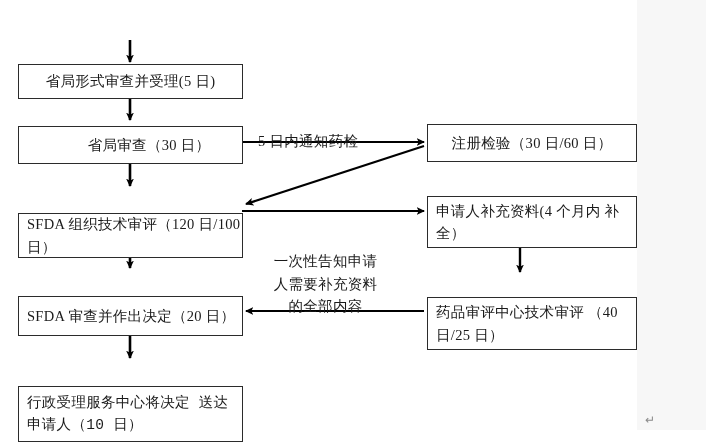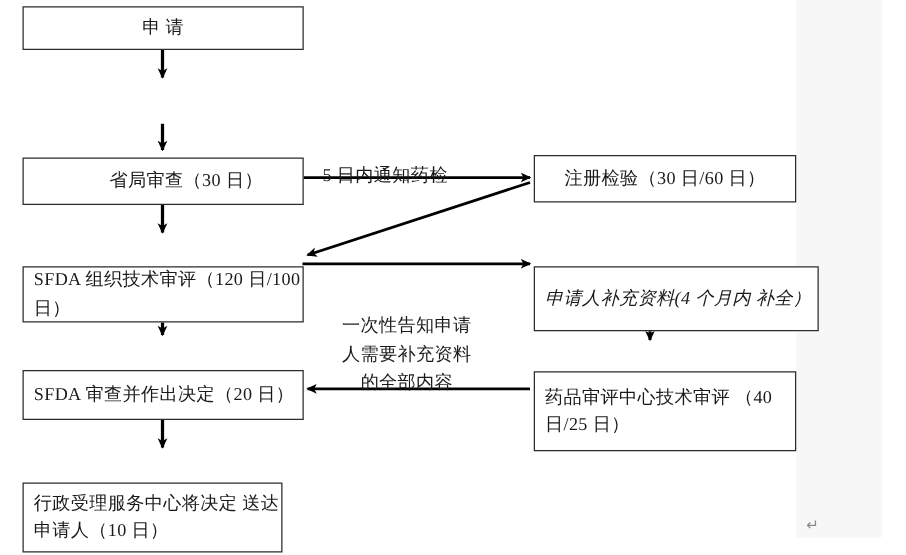--- a/index.html
+++ b/index.html
@@ -127,54 +127,54 @@
 
     <line x1="424" y1="146" x2="246" y2="204" stroke="#000" stroke-width="2.2" marker-end="url(#ah)"></line>
 
     <line x1="242" y1="211" x2="424" y2="211" stroke="#000" stroke-width="2.2" marker-end="url(#ah)"></line>
 
     <line x1="520" y1="241" x2="520" y2="272" stroke="#000" stroke-width="2.4" marker-end="url(#ah)"></line>
 
     <line x1="424" y1="311" x2="246" y2="311" stroke="#000" stroke-width="2.2" marker-end="url(#ah)"></line>
   </svg>
 
-  <div class="node center" style="left:18px; top:5px; width:225px; height:35px;">
-    <span class="txt">申  请</span>
+
+  <div class="node center" style="left:18px; top:64px; width:225px; height:35px;">
+    <span class="txt">省局形式审查并受理(5 日)</span>
   </div>
-
 
   <div class="node center" style="left:18px; top:126px; width:225px; height:38px;padding-left:37px;">
     <span class="txt">省局审查（30 日）</span>
   </div>
 
   <div class="node left" style="left:18px; top:189px; width:225px; height:45px;">
     <span class="txt">SFDA 组织技术审评（120
 日/100 日）</span>
   </div>
 
   <div class="node left" style="left:18px; top:272px; width:225px; height:40px;">
     <span class="txt">SFDA 审查并作出决定（20
 日）</span>
   </div>
 
-  <div class="node left" style="left:18px; top:362px; width:208px; height:56px;">
+  <div class="node left" style="left:18px; top:362px; width:225px; height:56px;font-family:Liberation Mono, monospace;">
     <span class="txt">行政受理服务中心将决定
 送达申请人（10 日）</span>
   </div>
 
   <div class="node center" style="left:427px; top:124px; width:210px; height:38px;">
     <span class="txt">注册检验（30 日/60 日）</span>
   </div>
 
-  <div class="node left" style="left:427px; top:189px; width:228px; height:52px;font-style:italic;">
+  <div class="node left" style="left:427px; top:172px; width:210px; height:52px;">
     <span class="txt">申请人补充资料(4 个月内
 补全）</span>
   </div>
 
-  <div class="node left" style="left:427px; top:273px; width:210px; height:64px;">
+  <div class="node left" style="left:427px; top:273px; width:210px; height:53px;">
     <span class="txt">药品审评中心技术审评
 （40 日/25 日）</span>
   </div>
 
   <div class="label" style="left:258px; top:108px;">
     <span>5 日内通知药检</span>
   </div>
 
   <div class="label ctr" style="left:258px; top:228px; width:135px;">
     <span>一次性告知申请

